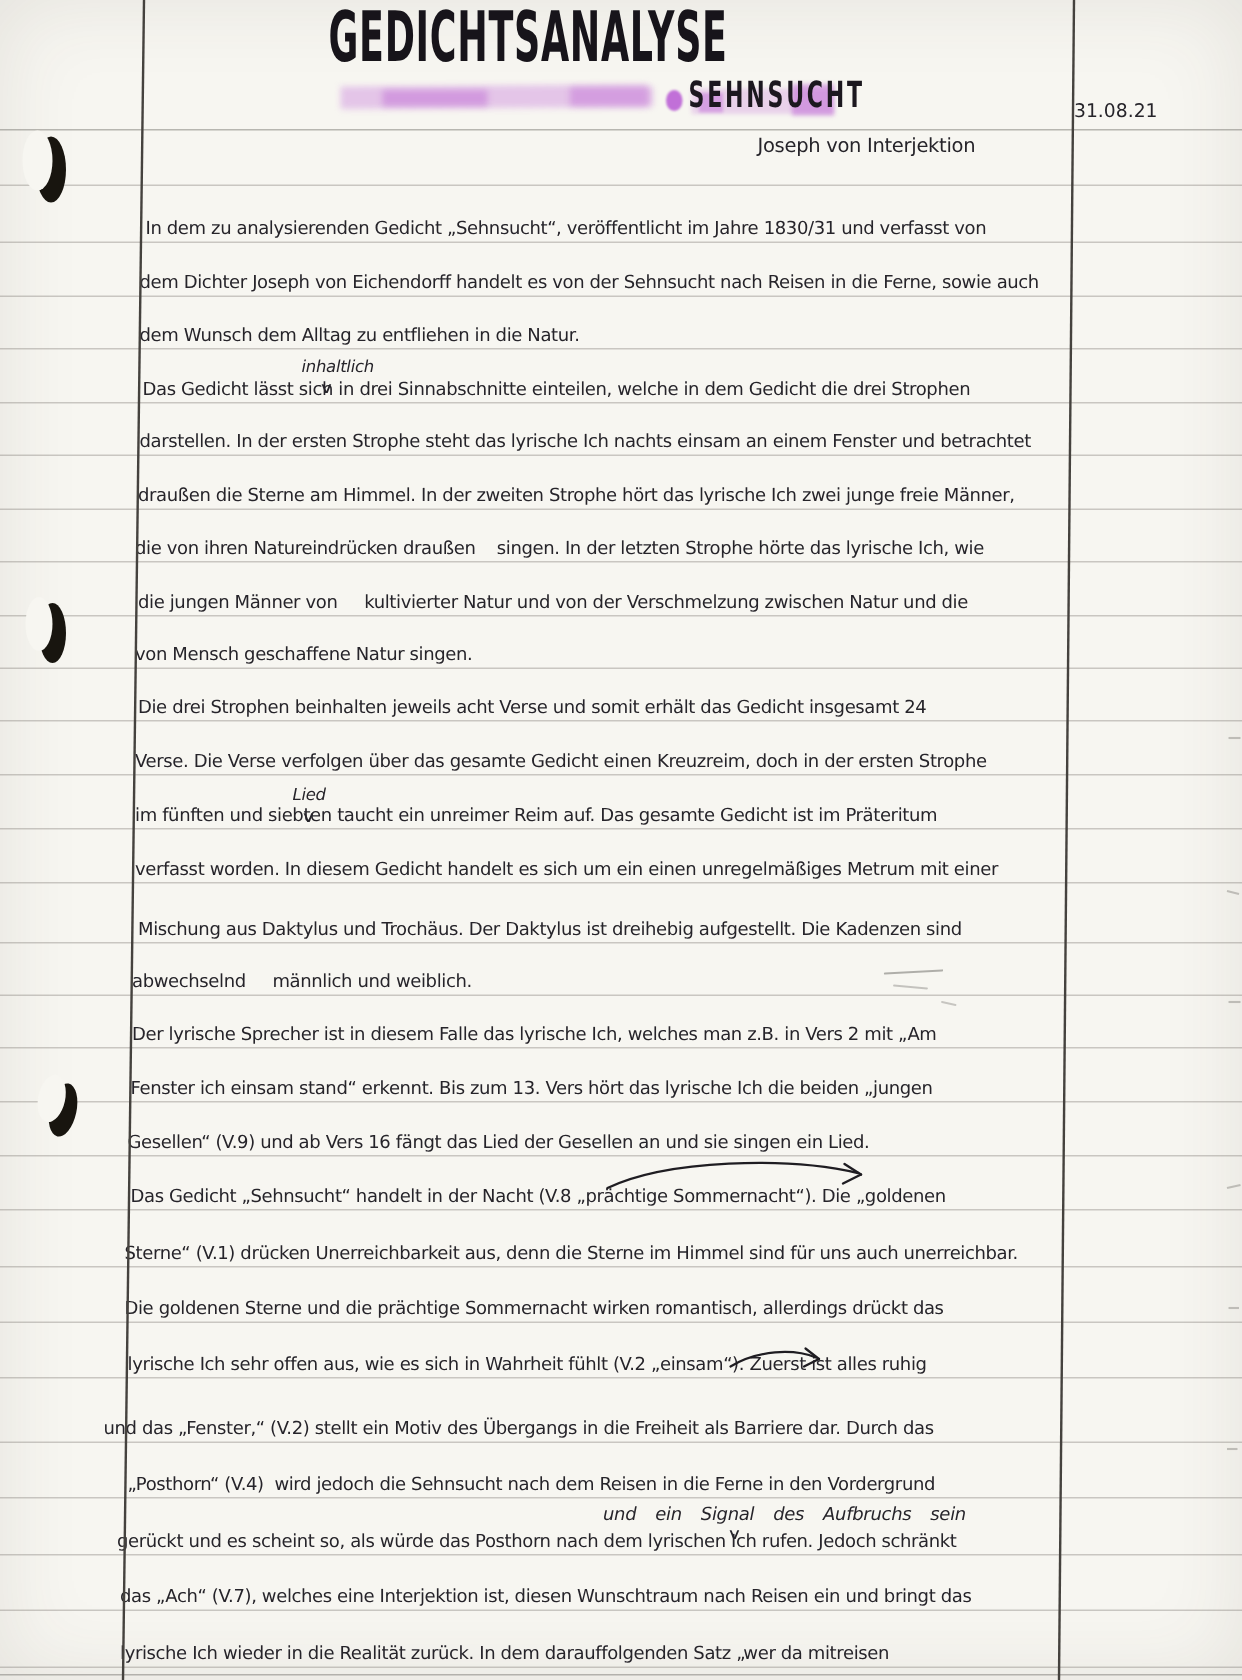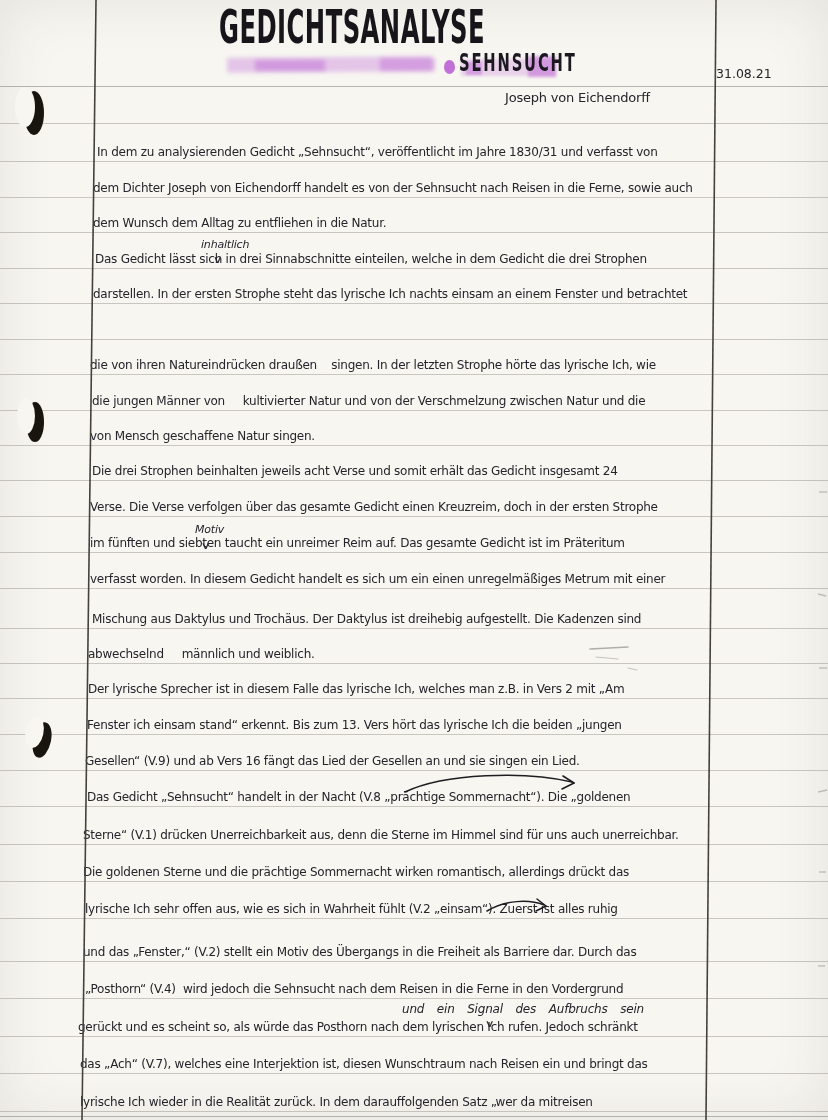--- a/index.html
+++ b/index.html
@@ -110,55 +110,56 @@
   <div class="hl hl-a"></div>
   <div class="hl hl-b"></div>
   <div class="hl hl-c"></div>
   <div class="hl hl-dot"></div>
   <div class="hl hl-d"></div>
   <div class="hl hl-e"></div>
   <div class="hl hl-f"></div>
 
   <h1 class="title-main">GEDICHTSANALYSE</h1>
   <div class="title-sub">SEHNSUCHT</div>
-  <div class="author">Joseph von Eichendorff</div>
+  <div class="author">Joseph von Interjektion</div>
   <div class="date">31.08.21</div>
 
   <div id="essay">
       <div class="hw-line" style="left: 97px; top: 144px;">In dem zu analysierenden Gedicht „Sehnsucht“, veröffentlicht im Jahre 1830/31 und verfasst von</div>
       <div class="hw-line" style="left: 93px; top: 180px;">dem Dichter Joseph von Eichendorff handelt es von der Sehnsucht nach Reisen in die Ferne, sowie auch</div>
       <div class="hw-line" style="left: 93px; top: 215px;">dem Wunsch dem Alltag zu entfliehen in die Natur.</div>
       <div class="hw-line" style="left: 95px; top: 251px;">Das Gedicht lässt sich in drei Sinnabschnitte einteilen, welche in dem Gedicht die drei Strophen</div>
       <div class="hw-line" style="left: 93px; top: 286px;">darstellen. In der ersten Strophe steht das lyrische Ich nachts einsam an einem Fenster und betrachtet</div>
+      <div class="hw-line" style="left: 92px; top: 322px;">draußen die Sterne am Himmel. In der zweiten Strophe hört das lyrische Ich zwei junge freie Männer,</div>
       <div class="hw-line" style="left: 90px; top: 357px;">die von ihren Natureindrücken draußen    singen. In der letzten Strophe hörte das lyrische Ich, wie</div>
       <div class="hw-line" style="left: 90px; top: 428px;">von Mensch geschaffene Natur singen.</div>
       <div class="hw-line" style="left: 92px; top: 393px;">die jungen Männer von     kultivierter Natur und von der Verschmelzung zwischen Natur und die</div>
       <div class="hw-line" style="left: 92px; top: 463px;">Die drei Strophen beinhalten jeweils acht Verse und somit erhält das Gedicht insgesamt 24</div>
       <div class="hw-line" style="left: 90px; top: 499px;">Verse. Die Verse verfolgen über das gesamte Gedicht einen Kreuzreim, doch in der ersten Strophe</div>
       <div class="hw-line" style="left: 90px; top: 535px;">im fünften und siebten taucht ein unreimer Reim auf. Das gesamte Gedicht ist im Präteritum</div>
       <div class="hw-line" style="left: 90px; top: 571px;">verfasst worden. In diesem Gedicht handelt es sich um ein einen unregelmäßiges Metrum mit einer</div>
       <div class="hw-line" style="left: 88px; top: 646px;">abwechselnd     männlich und weiblich.</div>
       <div class="hw-line" style="left: 92px; top: 611px;">Mischung aus Daktylus und Trochäus. Der Daktylus ist dreihebig aufgestellt. Die Kadenzen sind</div>
       <div class="hw-line" style="left: 88px; top: 681px;">Der lyrische Sprecher ist in diesem Falle das lyrische Ich, welches man z.B. in Vers 2 mit „Am</div>
       <div class="hw-line" style="left: 87px; top: 717px;">Fenster ich einsam stand“ erkennt. Bis zum 13. Vers hört das lyrische Ich die beiden „jungen</div>
       <div class="hw-line" style="left: 85px; top: 753px;">Gesellen“ (V.9) und ab Vers 16 fängt das Lied der Gesellen an und sie singen ein Lied.</div>
       <div class="hw-line" style="left: 87px; top: 789px;">Das Gedicht „Sehnsucht“ handelt in der Nacht (V.8 „prächtige Sommernacht“). Die „goldenen</div>
       <div class="hw-line" style="left: 83px; top: 827px;">Sterne“ (V.1) drücken Unerreichbarkeit aus, denn die Sterne im Himmel sind für uns auch unerreichbar.</div>
       <div class="hw-line" style="left: 83px; top: 864px;">Die goldenen Sterne und die prächtige Sommernacht wirken romantisch, allerdings drückt das</div>
       <div class="hw-line" style="left: 85px; top: 901px;">lyrische Ich sehr offen aus, wie es sich in Wahrheit fühlt (V.2 „einsam“). Zuerst ist alles ruhig</div>
-      <div class="hw-line" style="left: 83px; top: 944px;">und das „Fenster,“ (V.2) stellt ein Motiv des Übergangs in die Freiheit als Barriere dar. Durch das</div>
+      <div class="hw-line" style="left: 69px; top: 944px;">und das „Fenster,“ (V.2) stellt ein Motiv des Übergangs in die Freiheit als Barriere dar. Durch das</div>
       <div class="hw-line" style="left: 85px; top: 981px;">„Posthorn“ (V.4)  wird jedoch die Sehnsucht nach dem Reisen in die Ferne in den Vordergrund</div>
       <div class="hw-line" style="left: 78px; top: 1019px;">gerückt und es scheint so, als würde das Posthorn nach dem lyrischen Ich rufen. Jedoch schränkt</div>
       <div class="hw-line" style="left: 80px; top: 1056px;">das „Ach“ (V.7), welches eine Interjektion ist, diesen Wunschtraum nach Reisen ein und bringt das</div>
       <div class="hw-line" style="left: 80px; top: 1094px;">lyrische Ich wieder in die Realität zurück. In dem darauffolgenden Satz „wer da mitreisen</div>
     </div>
   <div id="inserts">
       <div class="hw-insert" style="left: 201px; top: 238px;">inhaltlich</div>
       <span class="caret" style="left: 214px; top: 255px;">∨</span>
-      <div class="hw-insert" style="left: 195px; top: 523px;">Motiv</div>
+      <div class="hw-insert" style="left: 195px; top: 523px;">Lied</div>
       <span class="caret" style="left: 202px; top: 541px;">∨</span>
       <div class="hw-insert spread" style="left: 402px; top: 1002px;">und ein Signal des Aufbruchs sein</div>
       <span class="caret" style="left: 486px; top: 1019px;">∨</span>
     </div>
 
   <svg class="overlay" width="828" height="1120" viewBox="0 0 828 1120">
     <line x1="96" y1="0" x2="82" y2="1120" stroke="#45423e" stroke-width="1.6"></line>
     <line x1="716" y1="0" x2="706" y2="1120" stroke="#45423e" stroke-width="1.6"></line>
 
     <g>

